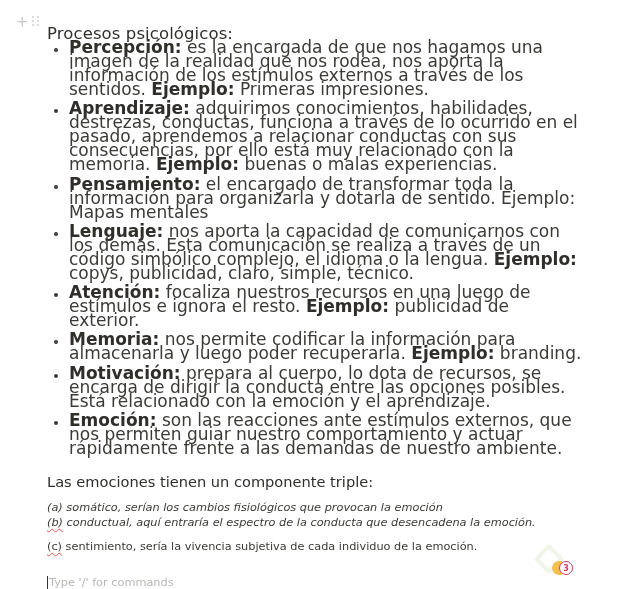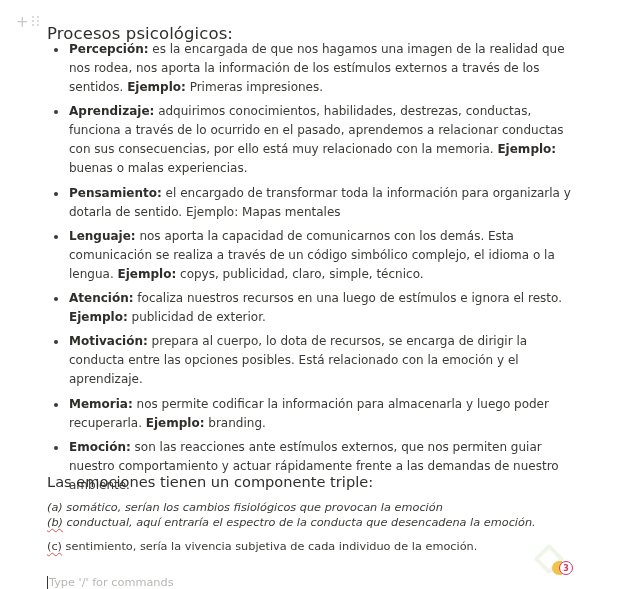--- a/index.html
+++ b/index.html
@@ -7,21 +7,21 @@
     body { font-family: "DejaVu Sans", "Liberation Sans", sans-serif; color: #37352f; position: relative; }
 
     .block-handle { position: absolute; top: 14px; left: 16px; display: flex; align-items: center; gap: 4px; color: #c5c5c3; }
     .plus-icon { font-size: 15px; line-height: 16px; width: 12px; text-align: center; color: #c8c8c6; font-family: "DejaVu Sans", sans-serif; }
     .drag-icon { width: 8px; height: 12px; display: grid; grid-template-columns: 3px 3px; grid-template-rows: repeat(3, 3px); gap: 1px 2px; }
     .drag-icon span { width: 2px; height: 2px; background: #cfcfcd; border-radius: 50%; }
 
     .h1 { position: absolute; left: 47px; top: 12px; font-size: 16.5px; font-weight: 400; color: #2f2e2b; letter-spacing: 0.1px; margin-top: 12px; }
 
     ul.list { position: absolute; left: 54px; top: 40px; width: 530px; list-style: none; }
-    ul.list li { position: relative; padding-left: 15px; font-size: 12px; line-height: 19px; color: #3b3a36; margin-bottom: 5.3px; }
+    ul.list li { position: relative; padding-left: 15px; font-size: 17px; line-height: 14px; color: #3b3a36; margin-bottom: 5.3px; }
     ul.list li .bullet { position: absolute; left: 0; top: 8px; width: 4px; height: 4px; border-radius: 50%; background: #3b3a36; }
     b { font-weight: 700; color: #2f2e2b; }
 
     .h2 { position: absolute; left: 47px; top: 464px; font-size: 14.6px; color: #2f2e2b; margin-top: 9px; }
     .para { position: absolute; left: 47px; font-size: 11.3px; color: #3b3a36; line-height: 16px; }
     .para.a { top: 500px; font-style: italic; }
     .para.b { top: 515px; font-style: italic; }
     .para.c { top: 539px; }
     .spell { text-decoration: underline wavy #e0524f; text-decoration-thickness: 1px; text-underline-offset: 2px; }
 
@@ -52,22 +52,22 @@
 </div>
 
 <div class="h1">Procesos psicológicos:</div>
 
 <ul class="list">
   <li><span class="bullet"></span><b>Percepción:</b><span> es la encargada de que nos hagamos una imagen de la realidad que nos rodea, nos aporta la información de los estímulos externos a través de los sentidos. </span><b>Ejemplo:</b><span> Primeras impresiones.</span></li>
   <li><span class="bullet"></span><b>Aprendizaje:</b><span> adquirimos conocimientos, habilidades, destrezas, conductas, funciona a través de lo ocurrido en el pasado, aprendemos a relacionar conductas con sus consecuencias, por ello está muy relacionado con la memoria. </span><b>Ejemplo:</b><span> buenas o malas experiencias.</span></li>
   <li><span class="bullet"></span><b>Pensamiento:</b><span> el encargado de transformar toda la información para organizarla y dotarla de sentido. Ejemplo: Mapas mentales</span></li>
   <li><span class="bullet"></span><b>Lenguaje:</b><span> nos aporta la capacidad de comunicarnos con los demás. Esta comunicación se realiza a través de un código simbólico complejo, el idioma o la lengua. </span><b>Ejemplo:</b><span> copys, publicidad, claro, simple, técnico.</span></li>
   <li><span class="bullet"></span><b>Atención:</b><span> focaliza nuestros recursos en una luego de estímulos e ignora el resto. </span><b>Ejemplo:</b><span> publicidad de exterior.</span></li>
+  <li><span class="bullet"></span><b>Memoria:</b><span> nos permite codificar la información para almacenarla y luego poder recuperarla. </span><b>Ejemplo:</b><span> branding.</span></li>
   <li><span class="bullet"></span><b>Motivación:</b><span> prepara al cuerpo, lo dota de recursos, se encarga de dirigir la conducta entre las opciones posibles. Está relacionado con la emoción y el aprendizaje.</span></li>
-  <li><span class="bullet"></span><b>Memoria:</b><span> nos permite codificar la información para almacenarla y luego poder recuperarla. </span><b>Ejemplo:</b><span> branding.</span></li>
   <li><span class="bullet"></span><b>Emoción:</b><span> son las reacciones ante estímulos externos, que nos permiten guiar nuestro comportamiento y actuar rápidamente frente a las demandas de nuestro ambiente.</span></li>
 </ul>
 
 <div class="h2">Las emociones tienen un componente triple:</div>
 
 <div class="para a"><span>(a)</span><span> somático, serían los cambios fisiológicos que provocan la emoción</span></div>
 <div class="para b"><span class="spell">(b)</span><span> conductual, aquí entraría el espectro de la conducta que desencadena la emoción.</span></div>
 <div class="para c"><span class="spell">(c)</span><span> sentimiento, sería la vivencia subjetiva de cada individuo de la emoción.</span></div>
 
 <div class="placeholder">

